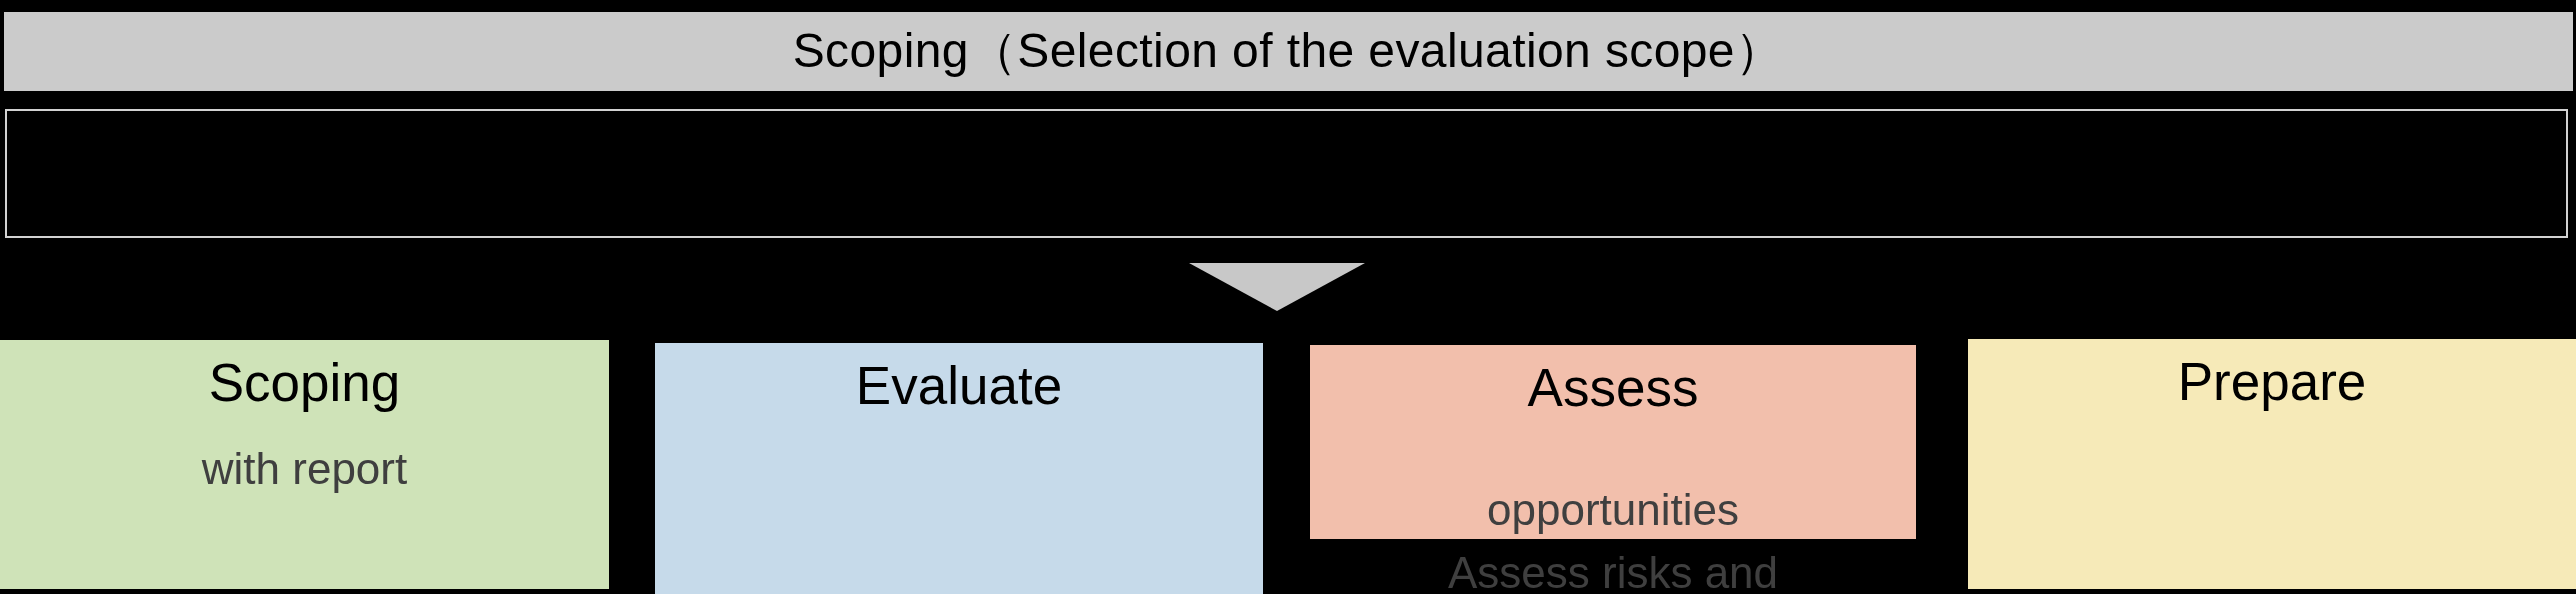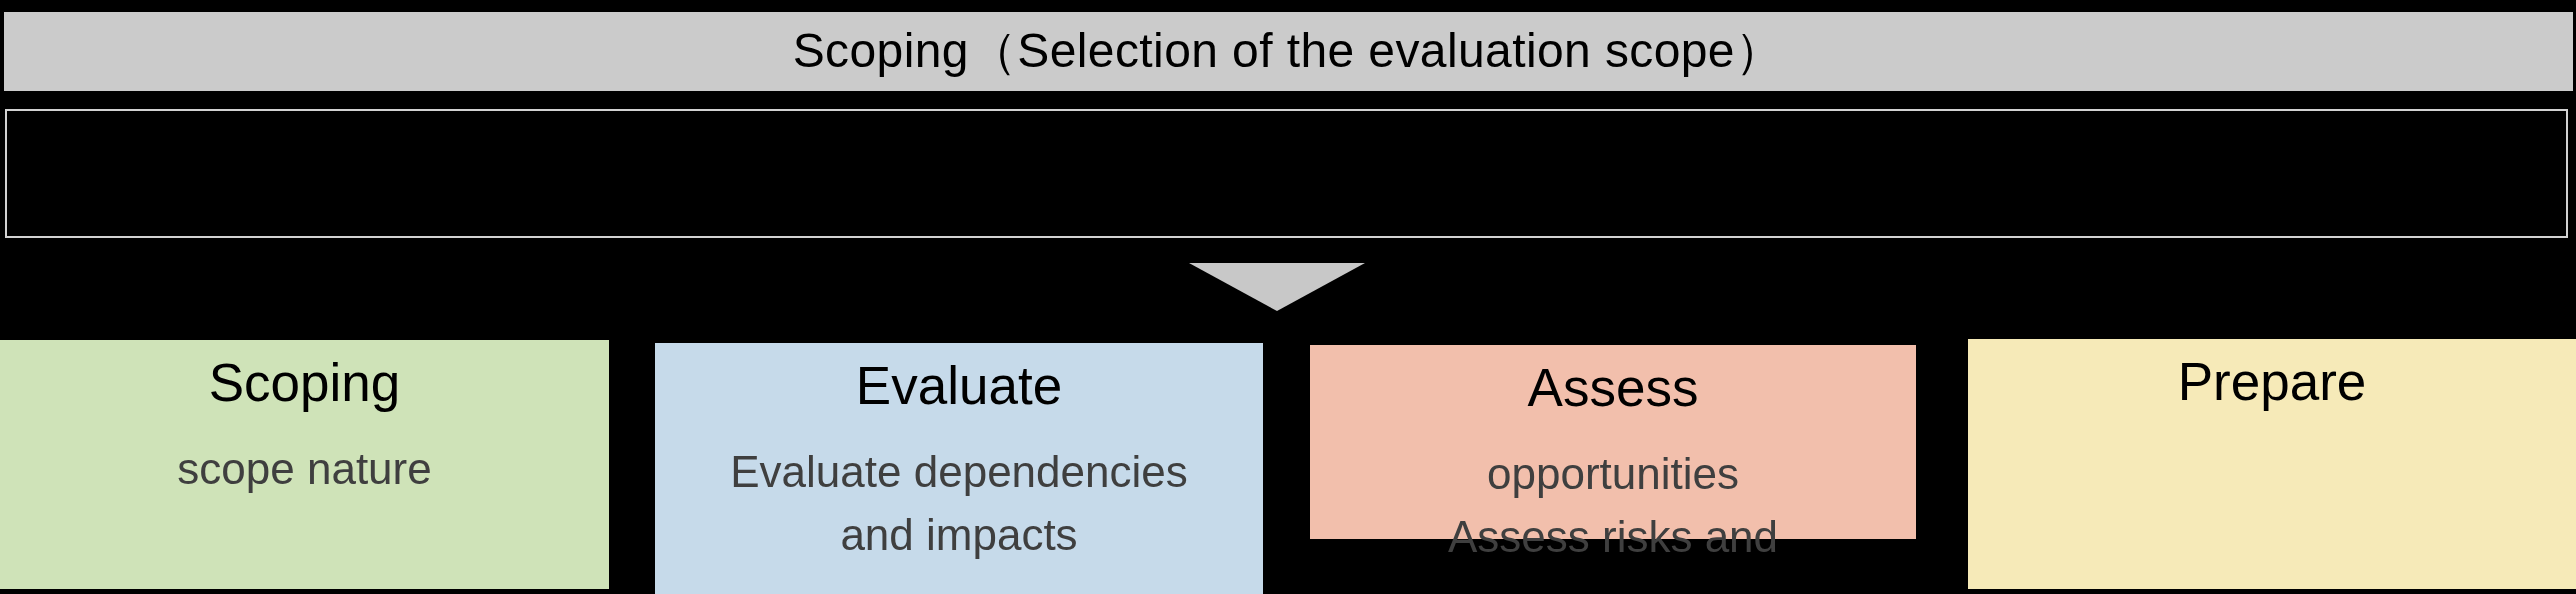--- a/index.html
+++ b/index.html
@@ -65,49 +65,45 @@
   .step-desc {
     margin-top: 23px;
     font-size: 44px;
     line-height: 63px;
     color: #3f3f3f;
   }
   .step-desc .desc-line { white-space: nowrap; }
 
   #box-locate   { left: 0px;    top: 340px; width: 609px; height: 249px; }
   #box-evaluate { left: 655px;  top: 343px; width: 608px; height: 252px; }
-  #box-assess   { left: 1310px; top: 345px; width: 606px; height: 194px; }
+  #box-assess   { left: 1310px; top: 345px; width: 606px; height: 194px; gap: 36px; }
   #box-prepare  { left: 1968px; top: 339px; width: 608px; height: 250px; }
 </style>
 </head>
 <body>
 
 <div class="canvas">
 
   <div class="header-bar" style="background-color: rgb(203, 203, 203);">
     <div class="header-title">Scoping（Selection of the evaluation scope）</div>
   </div>
 
   <div class="redacted-panel"></div>
 
   <div class="down-arrow" style="border-top-color: rgb(200, 200, 200);"></div>
 
   <div class="step-box" id="box-locate" style="background-color: rgb(207, 227, 184);">
     <div class="step-title">Scoping</div>
     <div class="step-desc">
-      <div class="desc-line">scope nature</div>
+      <div class="desc-line">with report</div>
     </div>
   </div>
 
   <div class="step-box" id="box-evaluate" style="background-color: rgb(198, 218, 234);">
     <div class="step-title">Evaluate</div>
-    <div class="step-desc">
-      <div class="desc-line">Evaluate dependencies</div>
-      <div class="desc-line">and impacts</div>
-    </div>
   </div>
 
   <div class="step-box" id="box-assess" style="background-color: rgb(242, 191, 172);">
     <div class="step-title">Assess</div>
     <div class="step-desc">
       <div class="desc-line">opportunities</div>
       <div class="desc-line">Assess risks and</div>
     </div>
   </div>
 

